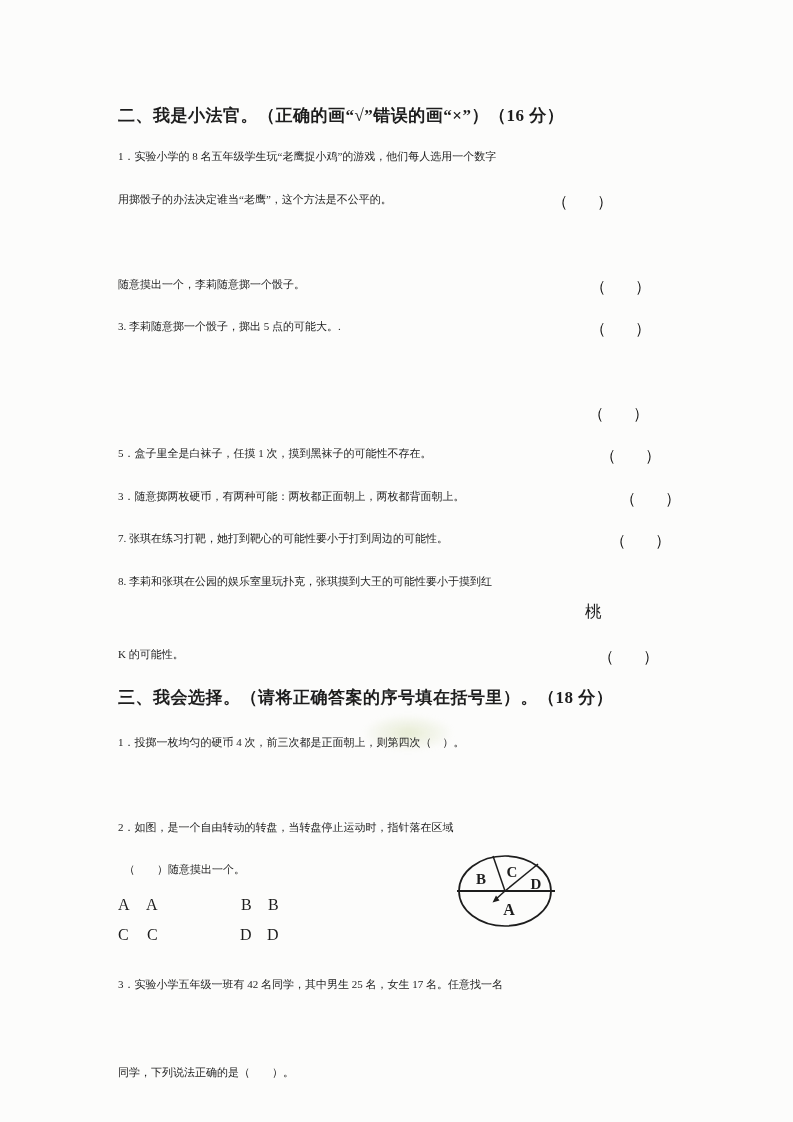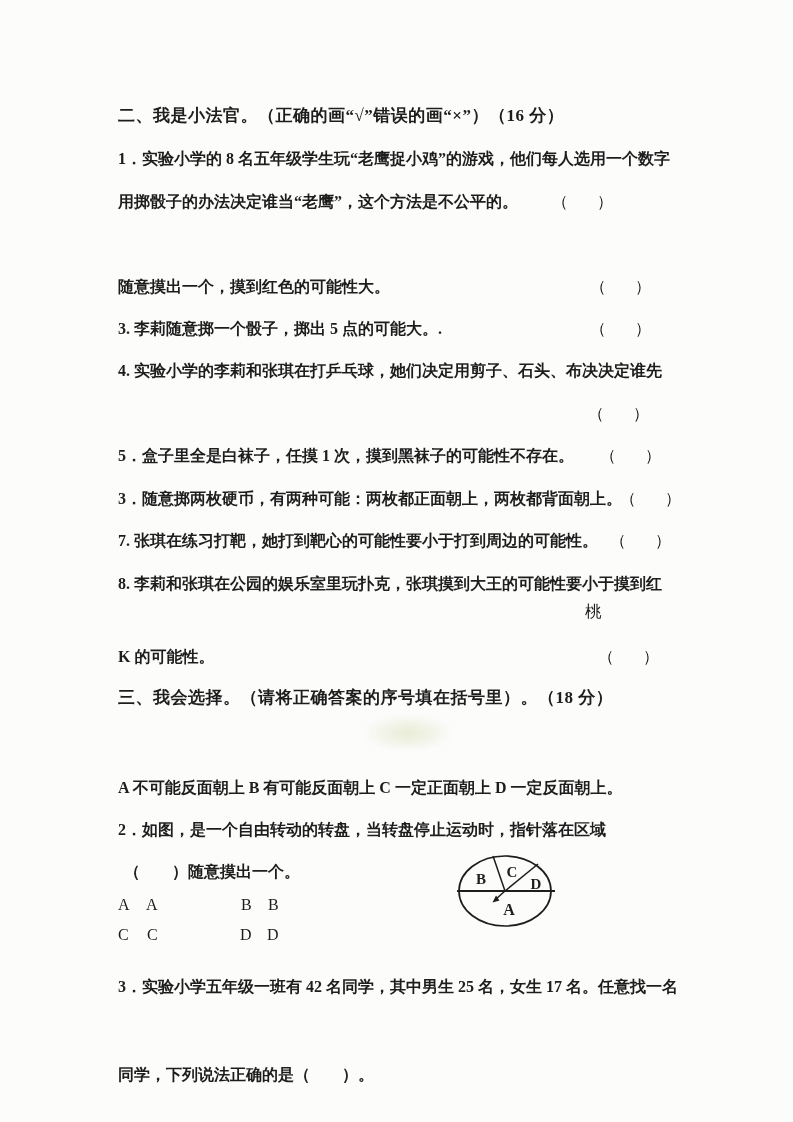--- a/index.html
+++ b/index.html
@@ -5,21 +5,21 @@
   :root { --bg:#fcfcfb; --ink:#1d1d1d; }
   html,body { margin:0; padding:0; }
   body {
     width:793px; height:1122px; background:var(--bg);
     font-family:"Liberation Serif","DejaVu Serif",serif;
     color:var(--ink);
   }
   .page { position:relative; width:793px; height:1122px; overflow:hidden; background:var(--bg); }
   .line {
     position:absolute; left:118px; white-space:nowrap;
-    font-size:16px; line-height:1.15; letter-spacing:0px;font-weight:bold;
+    font-size:11px; line-height:1.15; letter-spacing:0px;
   }
   .heading { font-weight:bold; font-size:17px; letter-spacing:0.5px; }
   .bracket {
     position:absolute; white-space:nowrap;
     font-size:16px; letter-spacing:-1px; line-height:1.15;
   }
   .overflow-char { position:absolute; font-size:16.5px; line-height:1.15; }
   .optcell { position:absolute; font-size:16px; line-height:1.15; }
   .watermark {
     position:absolute; left:362px; top:714px; width:92px; height:38px;
@@ -34,46 +34,45 @@
 <div class="page">
 
   <div class="watermark"></div>
 
   <div class="line heading" style="top:106px">二、我是小法官。（正确的画“√”错误的画“×”）（16 分）</div>
 
   <div class="line" style="top:150px">1．实验小学的 8 名五年级学生玩“老鹰捉小鸡”的游戏，他们每人选用一个数字</div>
   <div class="line" style="top:193px">用掷骰子的办法决定谁当“老鹰”，这个方法是不公平的。</div>
   <div class="bracket" style="top:193px; right:181px">（　　）</div>
 
-  <div class="line" style="top:278px">随意摸出一个，摸到红色的可能性大。</div>
+  <div class="line" style="top:278px">随意摸出一个，李莉随意掷一个骰子。</div>
   <div class="bracket" style="top:278px; right:143px">（　　）</div>
 
   <div class="line" style="top:320px">3. 李莉随意掷一个骰子，掷出 5 点的可能大。.</div>
   <div class="bracket" style="top:320px; right:143px">（　　）</div>
 
-  <div class="line" style="top:362px">4. 实验小学的李莉和张琪在打乒乓球，她们决定用剪子、石头、布决决定谁先</div>
   <div class="bracket" style="top:405px; right:145px">（　　）</div>
 
   <div class="line" style="top:447px">5．盒子里全是白袜子，任摸 1 次，摸到黑袜子的可能性不存在。</div>
   <div class="bracket" style="top:447px; right:133px">（　　）</div>
 
   <div class="line" style="top:490px">3．随意掷两枚硬币，有两种可能：两枚都正面朝上，两枚都背面朝上。</div>
   <div class="bracket" style="top:490px; right:113px">（　　）</div>
 
   <div class="line" style="top:532px">7. 张琪在练习打靶，她打到靶心的可能性要小于打到周边的可能性。</div>
   <div class="bracket" style="top:532px; right:123px">（　　）</div>
 
   <div class="line" style="top:575px">8. 李莉和张琪在公园的娱乐室里玩扑克，张琪摸到大王的可能性要小于摸到红</div>
   <div class="overflow-char" style="top:603px; left:585px">桃</div>
   <div class="line" style="top:648px">K 的可能性。</div>
   <div class="bracket" style="top:648px; right:135px">（　　）</div>
 
   <div class="line heading" style="top:688px">三、我会选择。（请将正确答案的序号填在括号里）。（18 分）</div>
 
-  <div class="line" style="top:779px">A 不可能反面朝上 B 有可能反面朝上 C 一定正面朝上 D 一定反面朝上。</div>
+  <div class="line" style="top:736px">1．投掷一枚均匀的硬币 4 次，前三次都是正面朝上，则第四次（　）。</div>
 
   <div class="line" style="top:821px">2．如图，是一个自由转动的转盘，当转盘停止运动时，指针落在区域</div>
   <div class="line" style="top:863px; left:124px">（　　）随意摸出一个。</div>
 
   <div class="optcell" style="top:896px; left:118px">A</div>
   <div class="optcell" style="top:896px; left:146px">A</div>
   <div class="optcell" style="top:896px; left:241px">B</div>
   <div class="optcell" style="top:896px; left:268px">B</div>
   <div class="optcell" style="top:926px; left:118px">C</div>
   <div class="optcell" style="top:926px; left:147px">C</div>

